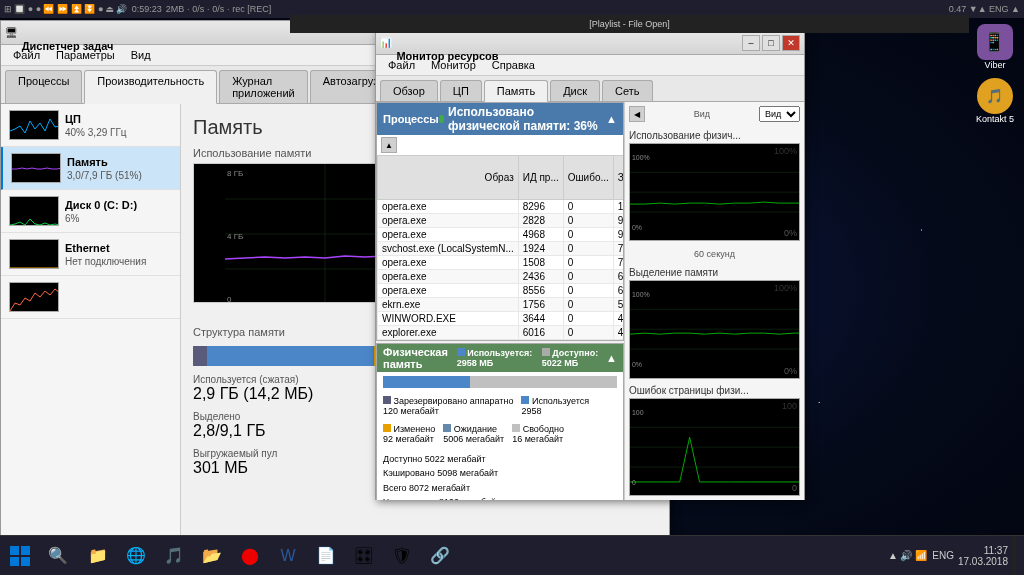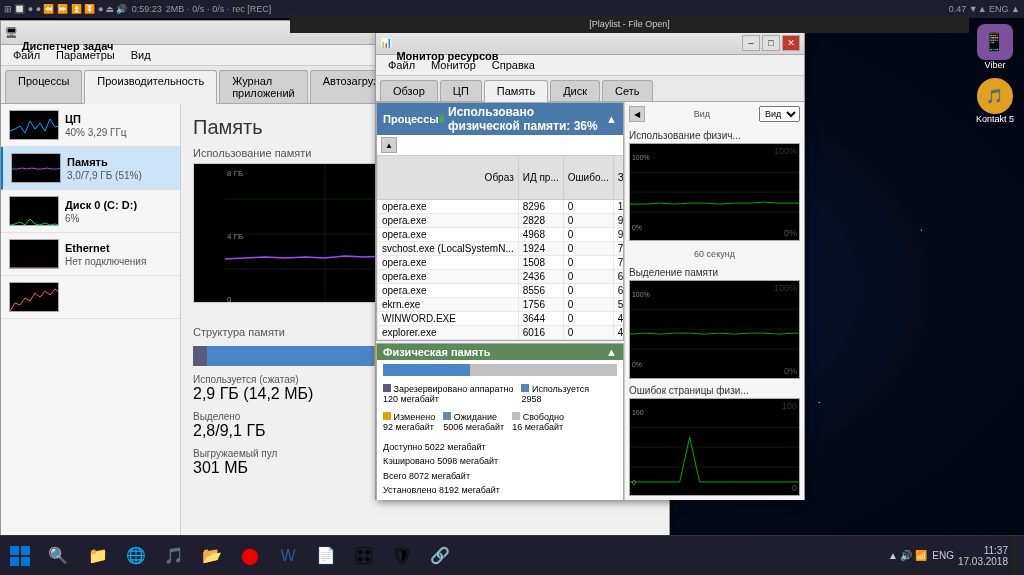--- a/index.html
+++ b/index.html
@@ -911,20 +911,30 @@
 
     </tr>
                 </tbody>
             </table>
           </div>
         </div>
 
         <div class="rm-section">
           <div class="rm-header-bar green">
             <span>Физическая память</span>
+            <span style="font-size:9px;display:flex;align-items:center;gap:8px">
+              <span>
+                <span style="display:inline-block;width:8px;height:8px;background:#4a86c8"></span>
+                Используется: 2958 МБ
+              </span>
+              <span>
+                <span style="display:inline-block;width:8px;height:8px;background:#aaa"></span>
+                Доступно: 5022 МБ
+              </span>
+            </span>
             <span>▲</span>
           </div>
           <div class="section-content">
             <div class="phys-mem-bar">
               <div class="phys-mem-used"></div>
             </div>
 
             <div style="display:flex;gap:8px;padding:4px 6px;font-size:9px;flex-wrap:wrap">
               <span>
                 <span style="display:inline-block;width:8px;height:8px;background:#5a5a7a"></span>

